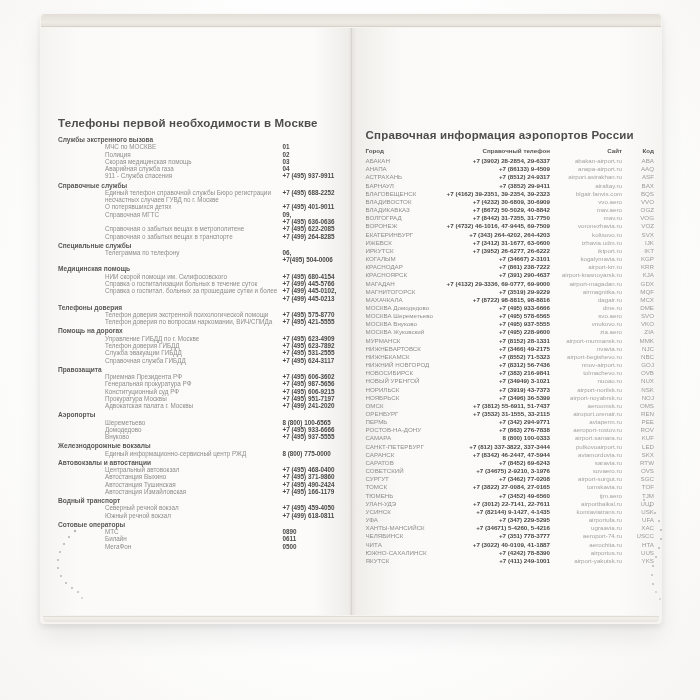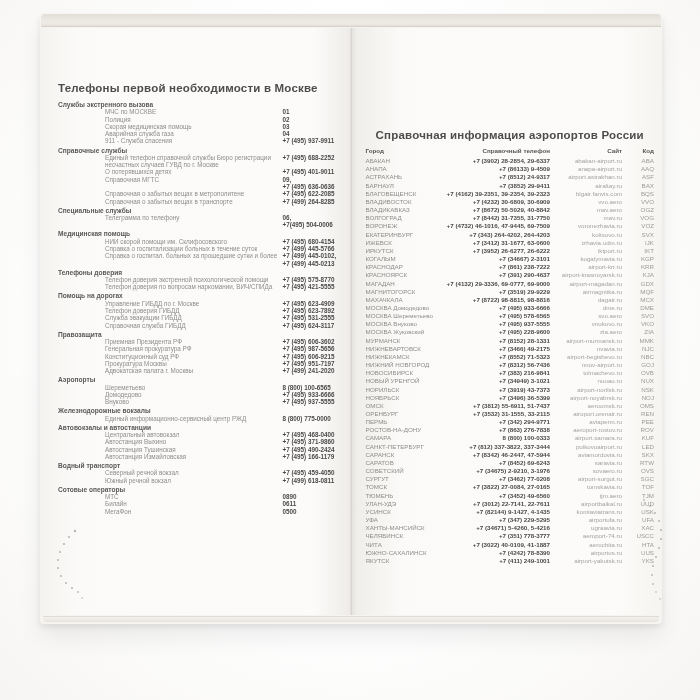--- a/index.html
+++ b/index.html
@@ -15,27 +15,27 @@
            background:linear-gradient(180deg,#e3dfd8,#eeebe5 70%,#e6e2db);
            border-bottom:1px solid #d6d1c9; }
   .bottom-edge { position:absolute; left:3px; right:3px; bottom:2px; height:6px;
            border-top:1px solid #e0dcd5; border-radius:0 0 4px 4px;
            background:linear-gradient(#f3f1ed,#e7e4de); }
   .pages { position:absolute; top:14px; left:0; right:0; bottom:9px; display:flex;
            background:linear-gradient(90deg,#f5f3f0 0%,#fbfaf8 6%,#fcfbf9 44%,
              #efedea 49.6%,#e4e1dd 50%,#f0eeea 50.9%,#fbfaf8 58%,#fcfbf9 93%,#f6f4f1 100%); }
   .fold { position:absolute; left:50%; top:0; bottom:0; width:1px; background:rgba(120,110,100,.12); }
   .page { flex:1; position:relative; }
-  .page.left  { padding:53px 8px 0 18px; }
+  .page.left  { padding:88px 8px 0 18px; }
   .page.right { padding:100px 8px 0 11px; }
 
   .ltitle,.rtitle { font-size:11.5px; line-height:14px; font-weight:600; color:#4d4d4d;
                     letter-spacing:.2px; }
   .ltitle { margin-bottom:6px; }
-  .rtitle { text-align:center; margin-bottom:5px; }
+  .rtitle { text-align:left; margin-bottom:5px; }
 
   .sec-header { font-size:6.6px; line-height:7.3px; font-weight:bold; color:#595959; margin-top:1.8px; }
   .sec-header:first-child { margin-top:0; }
   .l-row   { display:flex; font-size:6.3px; line-height:7.3px; color:#8d8d8d; }
   .l-label { margin-left:47px; flex:1; padding-right:3px; }
   .l-phone { width:64px; font-weight:bold; color:#4a4a4a; white-space:pre-line; }
 
   .r-row  { display:flex; font-size:6.2px; line-height:8.15px; }
   .c-city { width:80px;  color:#8d8d8d; white-space:nowrap; }
   .c-phone{ flex:1; text-align:right; font-weight:bold; color:#4a4a4a; white-space:nowrap; }

